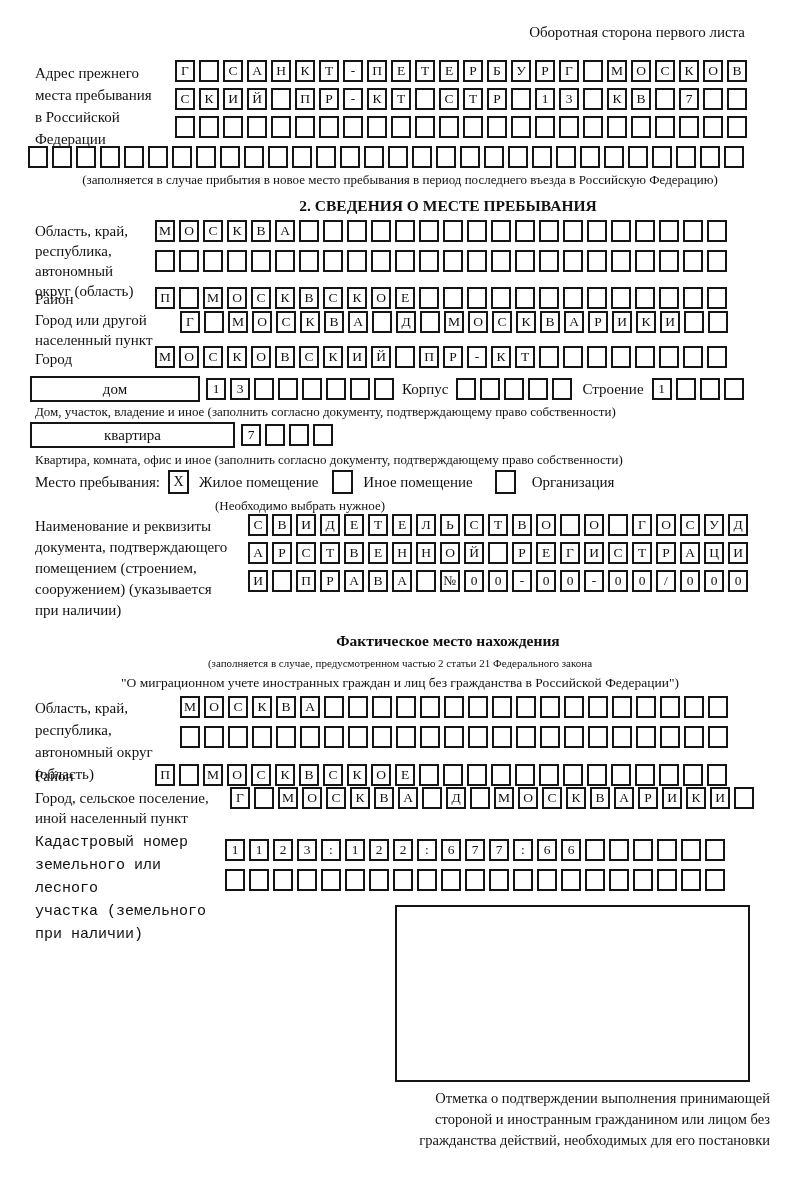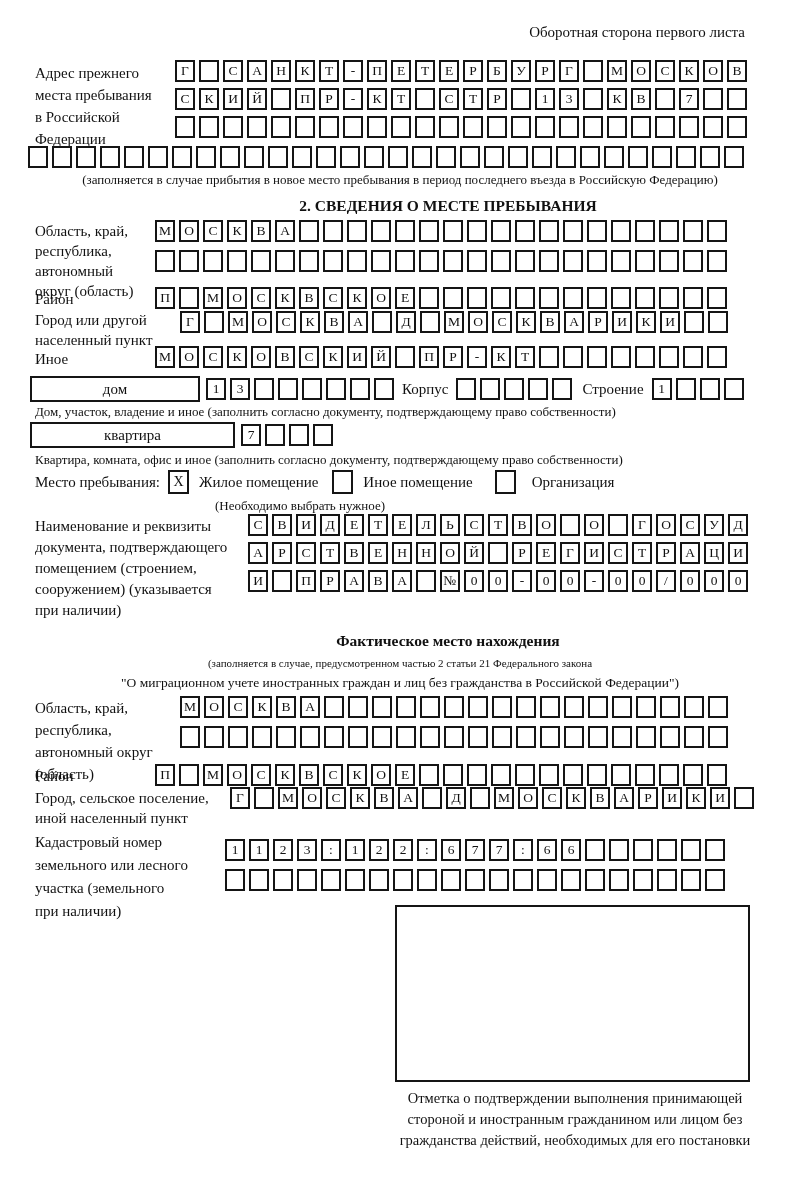--- a/index.html
+++ b/index.html
@@ -5,21 +5,21 @@
   * { margin:0; padding:0; box-sizing:border-box; }
   html,body { background:#fff; }
   body {
     width:800px; height:1180px; position:relative;
     font-family:"Liberation Serif", serif; color:#111; overflow:hidden;
   }
   .abs { position:absolute; }
   .lbl { font-size:15px; line-height:20px; }
   .lbl-22 { font-size:15px; line-height:22px; }
   .lbl-21 { font-size:15px; line-height:21px; }
-  .lbl-23 { font-size:15px; line-height:23px; }
+  .lbl-23 { font-size:15px; line-height:23px;font-family:Liberation Mono, monospace; }
   .cells { display:flex; }
   .cell {
     display:inline-flex; width:20px; height:22px; flex:0 0 20px;
     border:2px solid #151515; margin-right:4px;
     align-items:center; justify-content:center;
     font-size:13.5px; font-family:"Liberation Serif", serif;
   }
   .cellrow { margin-bottom:6px; }
   .gap8 .cellrow { margin-bottom:8px; }
   .title { width:100%; text-align:center; font-weight:bold; font-size:15.5px;margin-left:48px; }
@@ -277,21 +277,21 @@
     <span class="cell">В</span>
     <span class="cell">А</span>
     <span class="cell">Р</span>
     <span class="cell">И</span>
     <span class="cell">К</span>
     <span class="cell">И</span>
     <span class="cell"></span>
     <span class="cell"></span>
   </div>
 
-<div class="abs lbl" style="left:35px; top:349px;">Иное</div>
+<div class="abs lbl" style="left:35px; top:349px;">Город</div>
 <div class="abs cells" style="left:155px; top:346px;">
     <span class="cell">М</span>
     <span class="cell">О</span>
     <span class="cell">С</span>
     <span class="cell">К</span>
     <span class="cell">О</span>
     <span class="cell">В</span>
     <span class="cell">С</span>
     <span class="cell">К</span>
     <span class="cell">И</span>
@@ -612,17 +612,17 @@
       <span class="cell"></span>
       <span class="cell"></span>
       <span class="cell"></span>
       <span class="cell"></span>
       <span class="cell"></span>
       <span class="cell"></span>
     </div>
 </div>
 
 <div class="abs stamp" style="left:395px; top:905px; width:355px; height:177px;"></div>
-<div class="abs" style="left:380px; top:1088px; width:390px; text-align:center; font-size:14.5px; line-height:21px;">
+<div class="abs" style="left:380px; top:1088px; width:390px; text-align:right; font-size:14.5px; line-height:21px;">
     <div>Отметка о подтверждении выполнения принимающей</div>
     <div>стороной и иностранным гражданином или лицом без</div>
     <div>гражданства действий, необходимых для его постановки</div>
   </div>
 
 </body></html>

